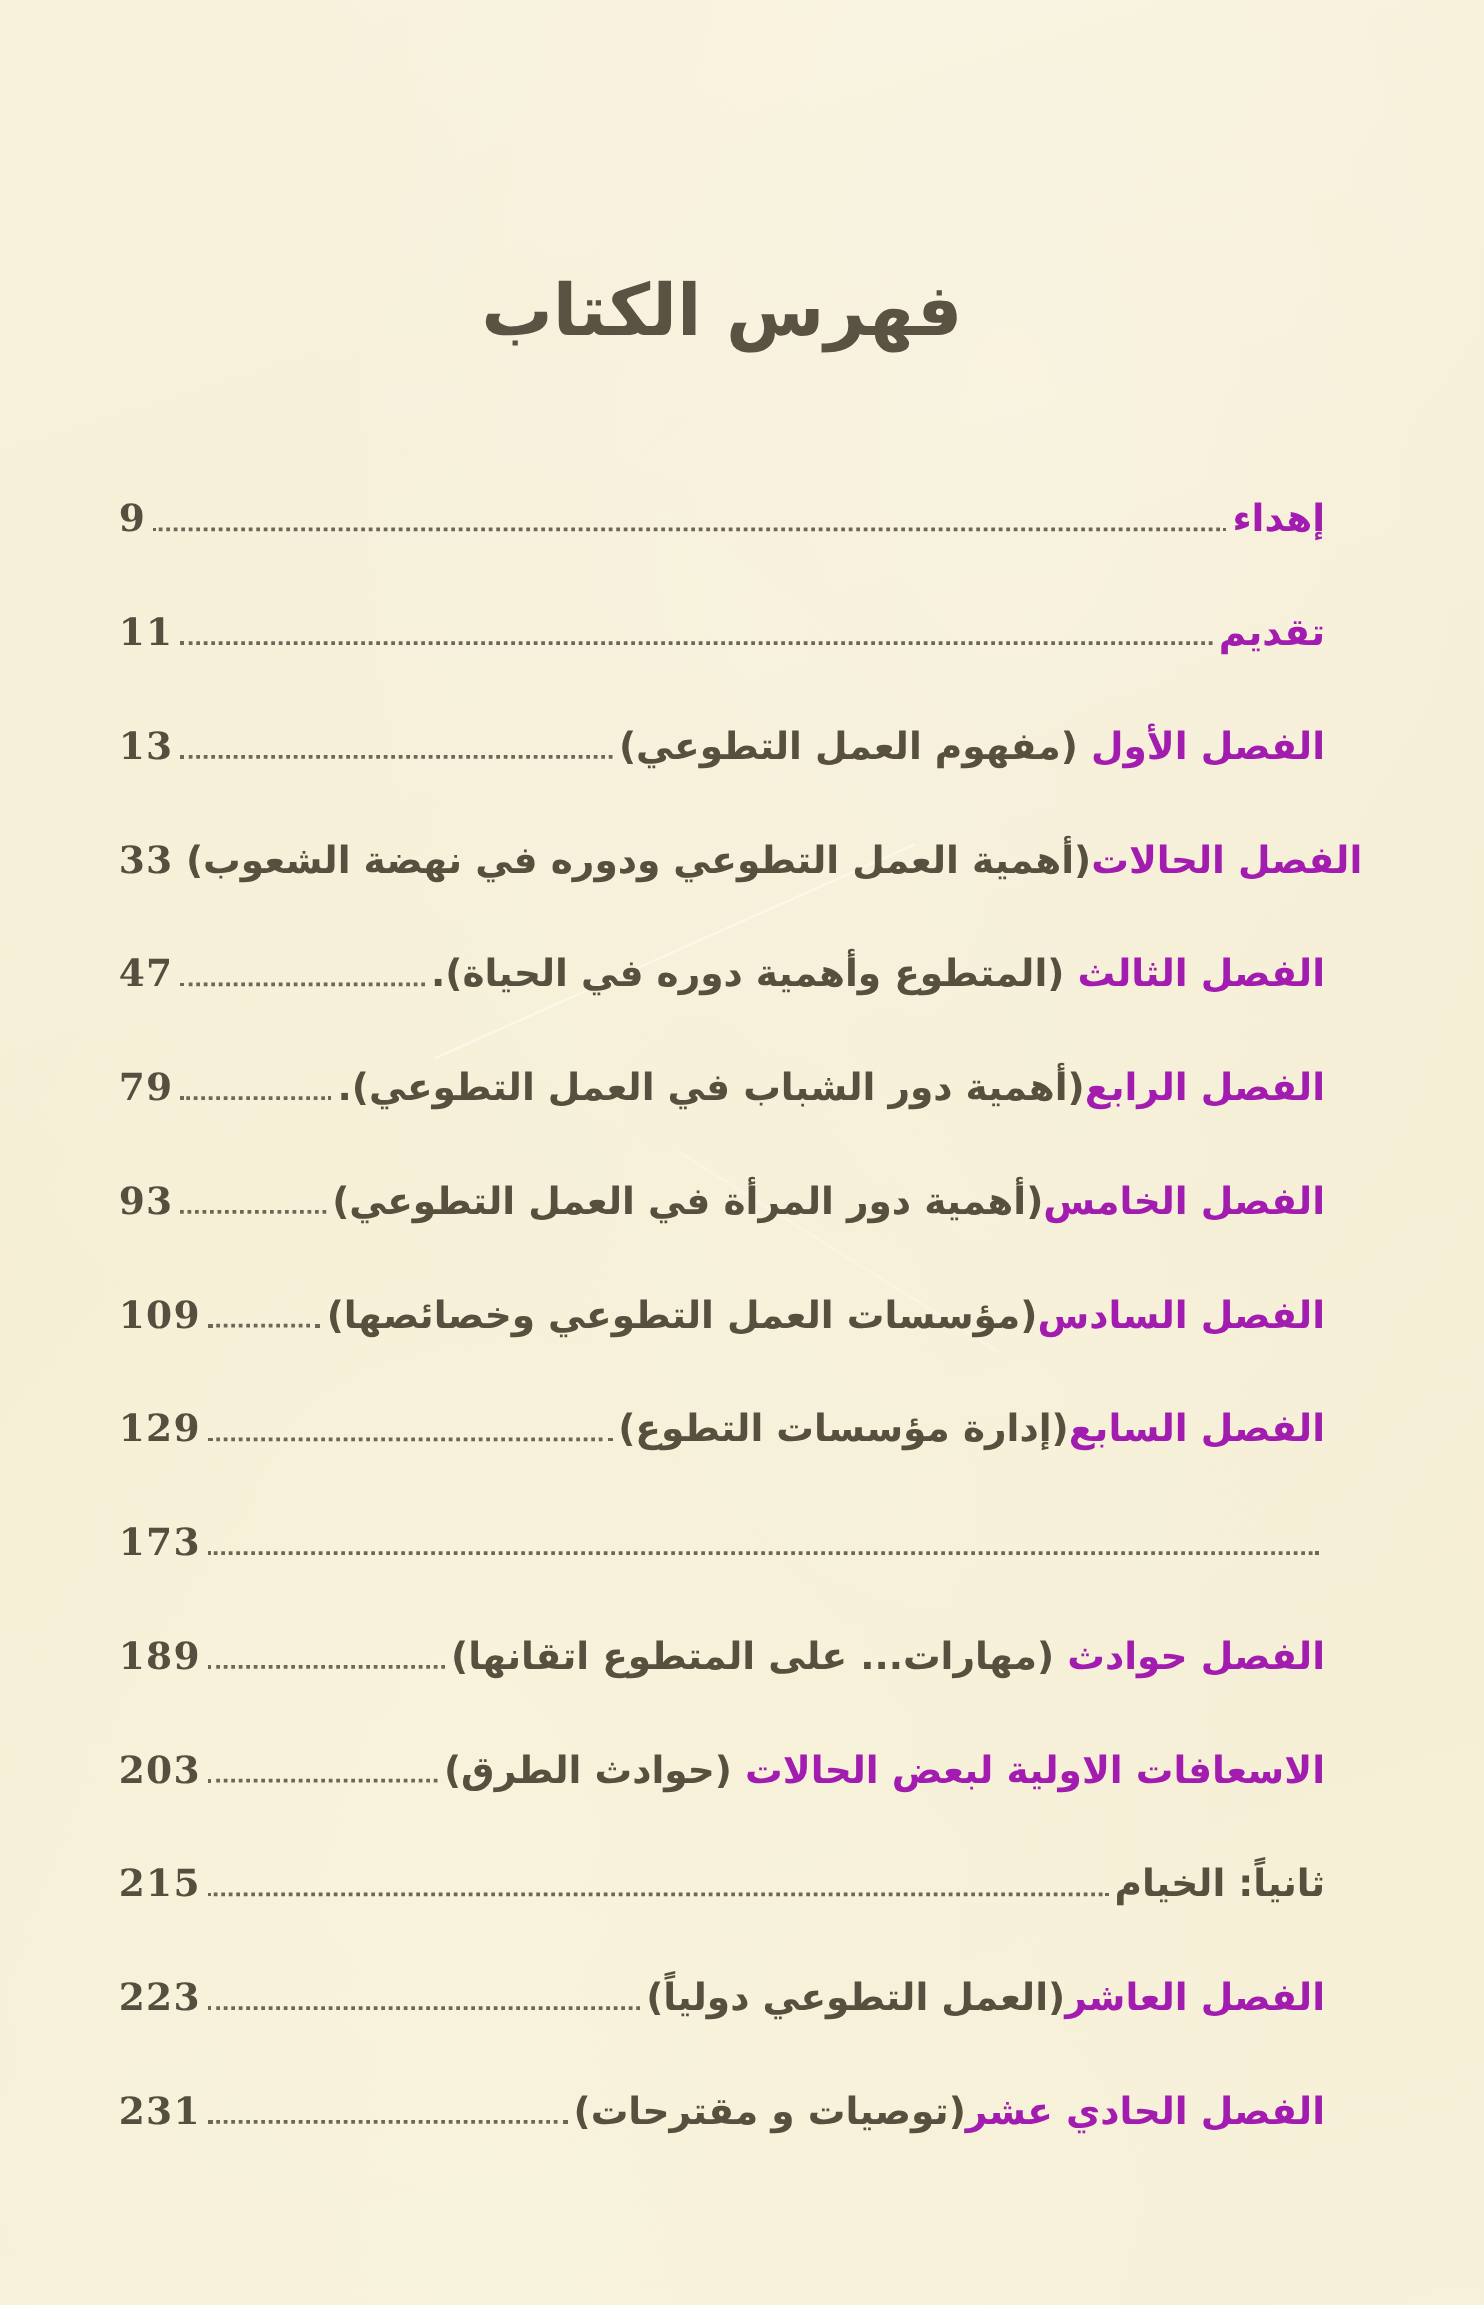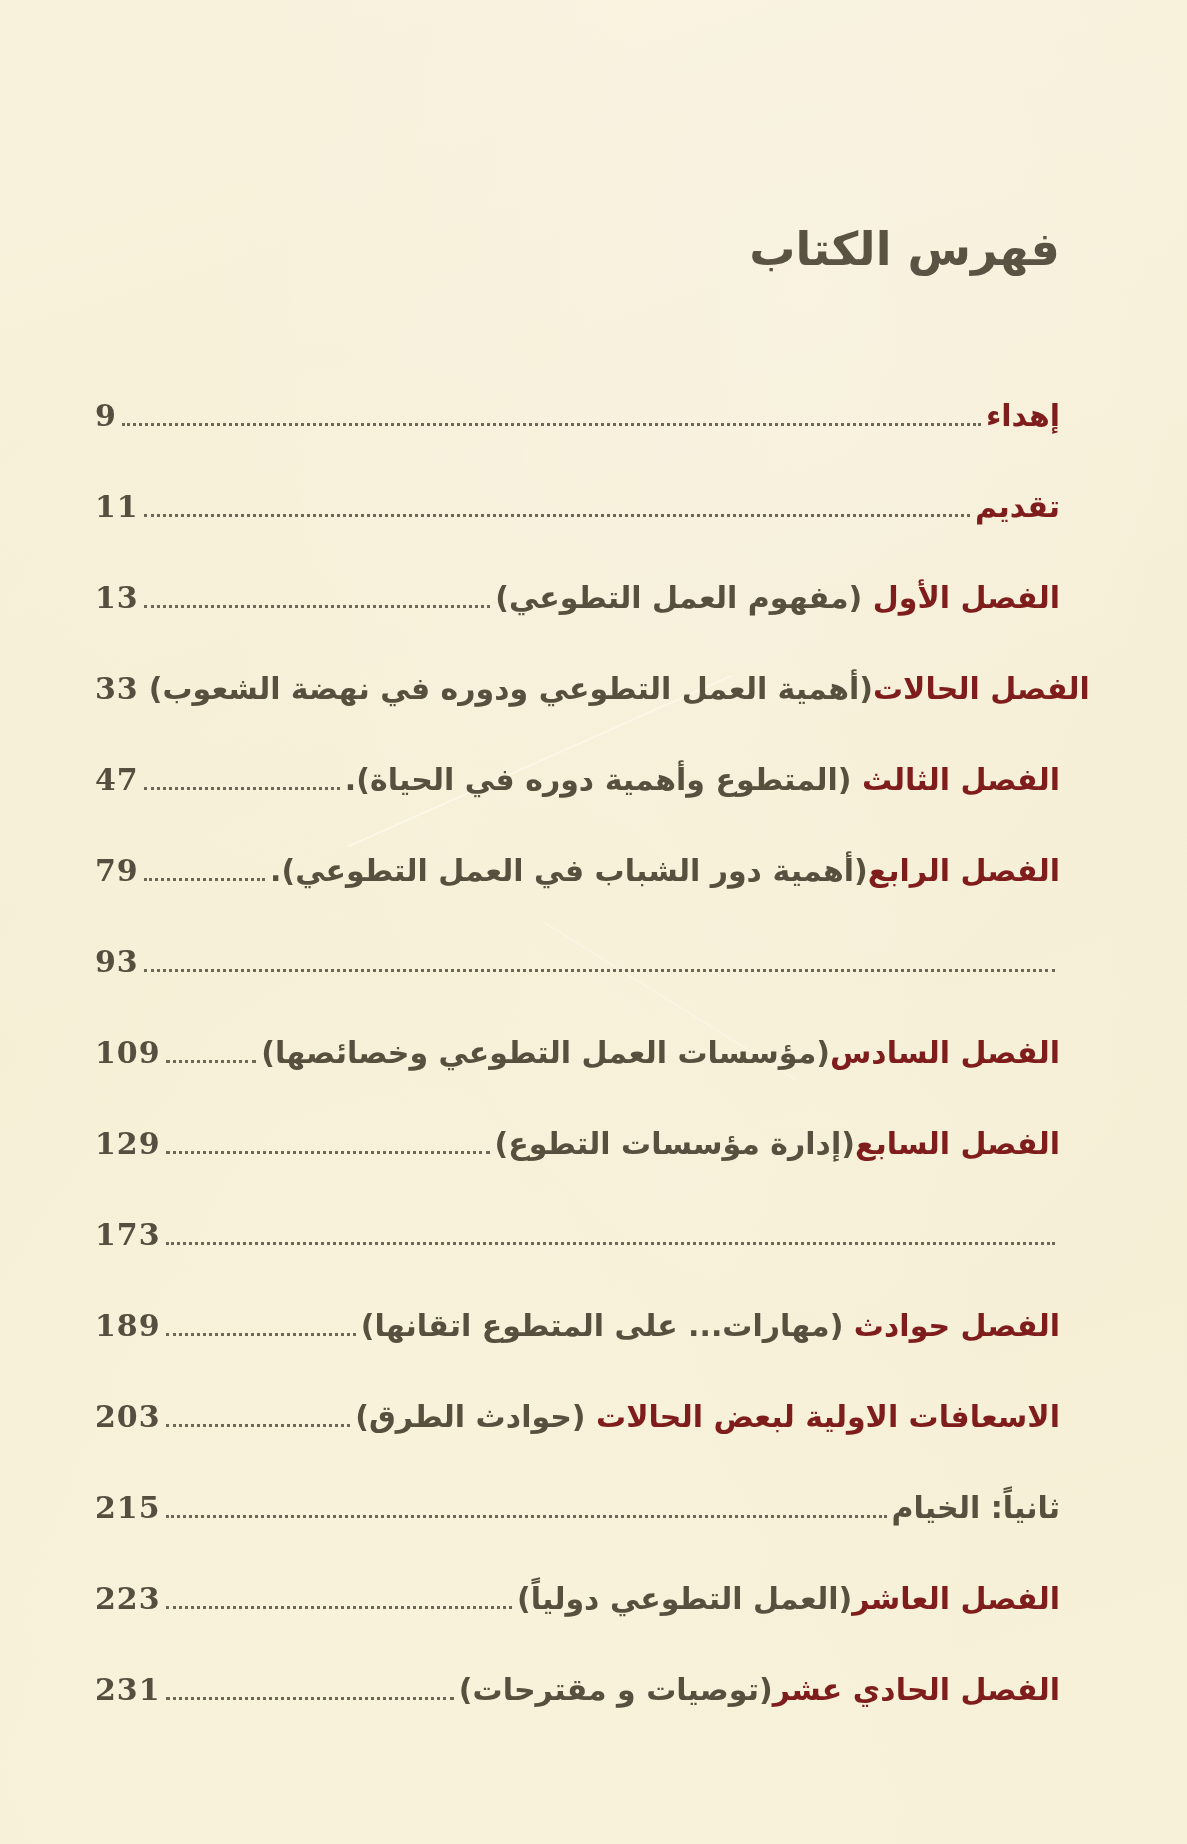--- a/index.html
+++ b/index.html
@@ -28,21 +28,22 @@
   .crease-2 { width: 300px; top: 1000px; left: 520px; transform: rotate(32deg); opacity: .6; }
   .page {
     position: relative;
     box-sizing: border-box;
     width: 100%;
     height: 100%;
     padding: 222px 127px 0 95px;
   }
   .title {
     margin: 0 0 118px 0;
-    font-size: 46px;
+    text-align: center;
+    font-size: 57px;
     line-height: 55px;
     font-weight: 700;
     letter-spacing: 1px;
     color: #5a5243;
     direction: rtl;
   }
   .toc { width: 100%; }
   .row {
     display: flex;
     align-items: baseline;
@@ -63,21 +64,21 @@
     margin: 0 5px;
     border-bottom: 3px dotted #6e6757;
   }
   .entry-title {
     direction: rtl;
     unicode-bidi: isolate;
     white-space: nowrap;
     font-size: 30px;
     color: #57503f;
   }
-  .bold-part { font-weight: 700; color: #7f1d1d; }
+  .bold-part { font-weight: 700; color: #a21caf; }
   .normal-part { font-weight: 700; }
 </style>
 </head>
 <body>
 
 <div class="scan-artifact crease-1"></div>
 <div class="scan-artifact crease-2"></div>
 
 <div class="page">
   <h1 class="title">فهرس الكتاب</h1>
@@ -114,20 +115,21 @@
 
   <div class="row">
     <span class="num">79</span>
     <span class="leader"></span>
     <span class="entry-title"><span class="bold-part">الفصل الرابع</span><span class="normal-part">(أهمية دور الشباب في العمل التطوعي).</span></span>
   </div>
 
   <div class="row">
     <span class="num">93</span>
     <span class="leader"></span>
+    <span class="entry-title"><span class="bold-part">الفصل الخامس</span><span class="normal-part">(أهمية دور المرأة في العمل التطوعي)</span></span>
   </div>
 
   <div class="row">
     <span class="num">109</span>
     <span class="leader"></span>
     <span class="entry-title"><span class="bold-part">الفصل السادس</span><span class="normal-part">(مؤسسات العمل التطوعي وخصائصها)</span></span>
   </div>
 
   <div class="row">
     <span class="num">129</span>

